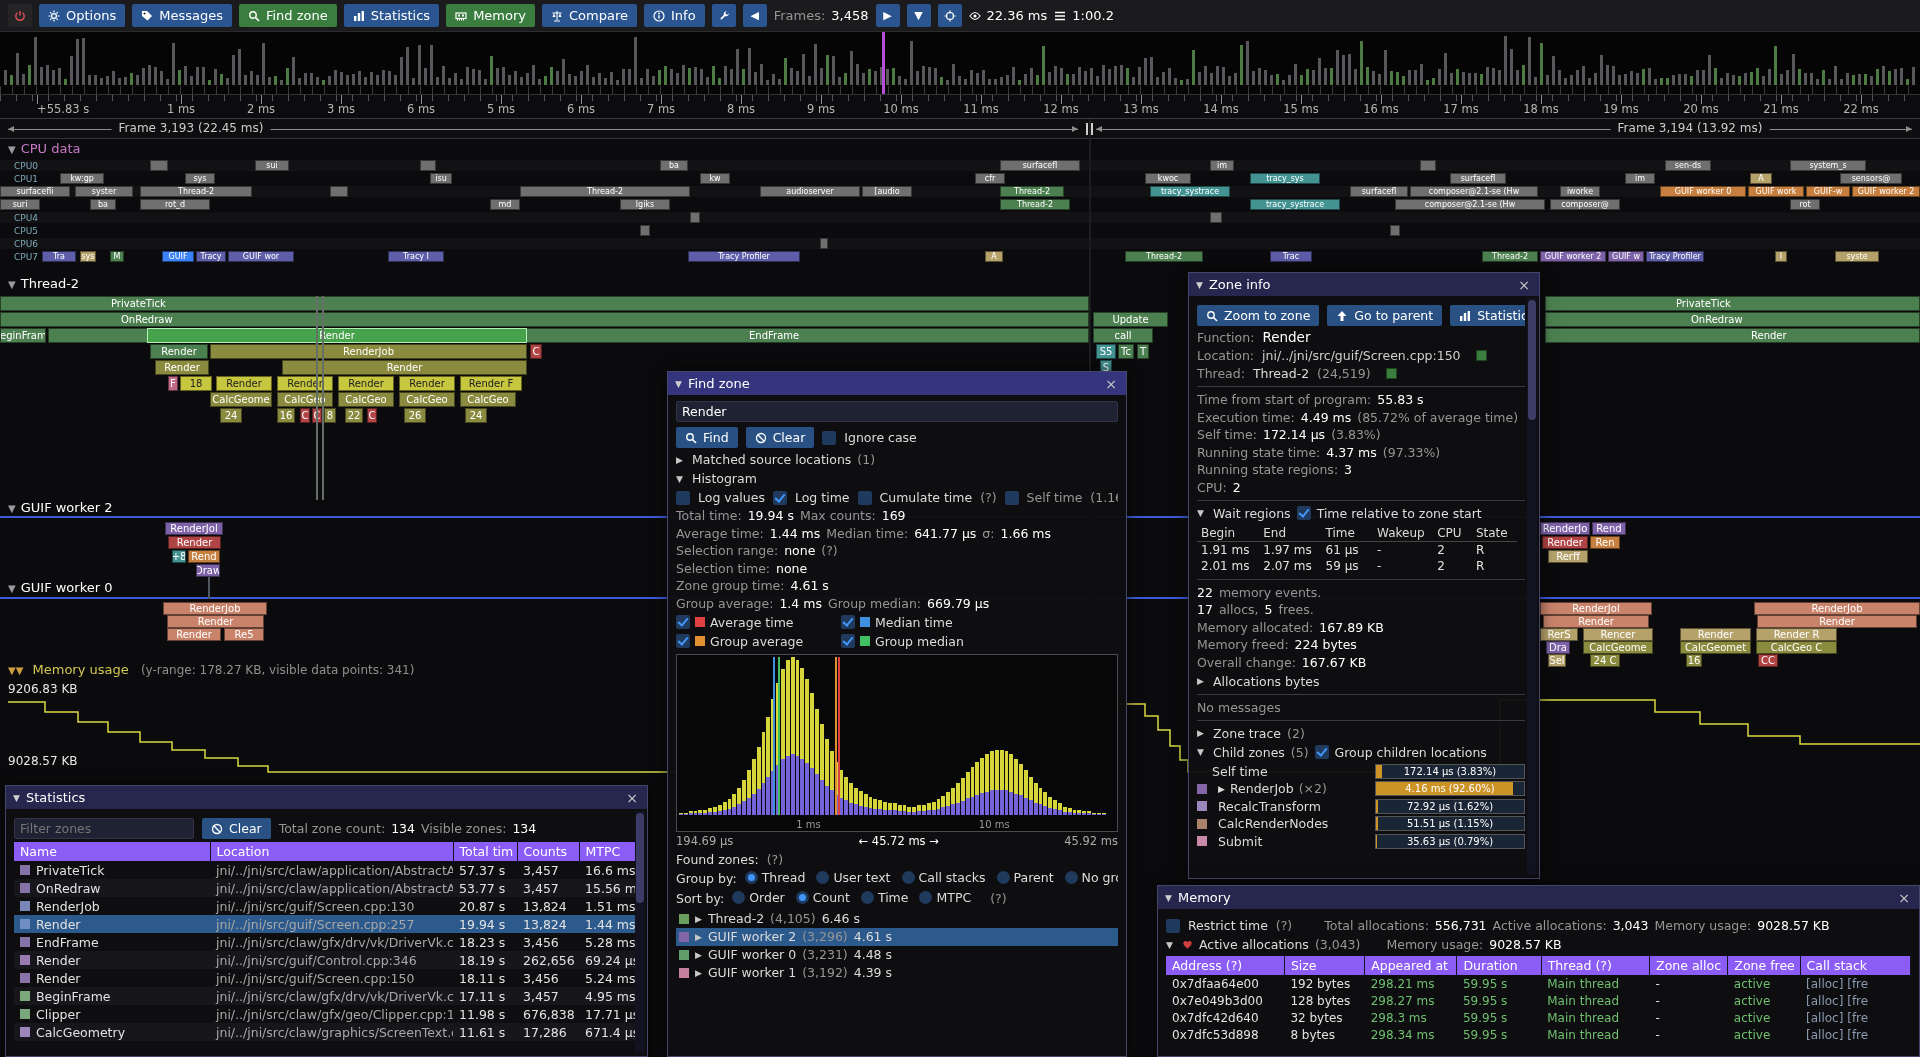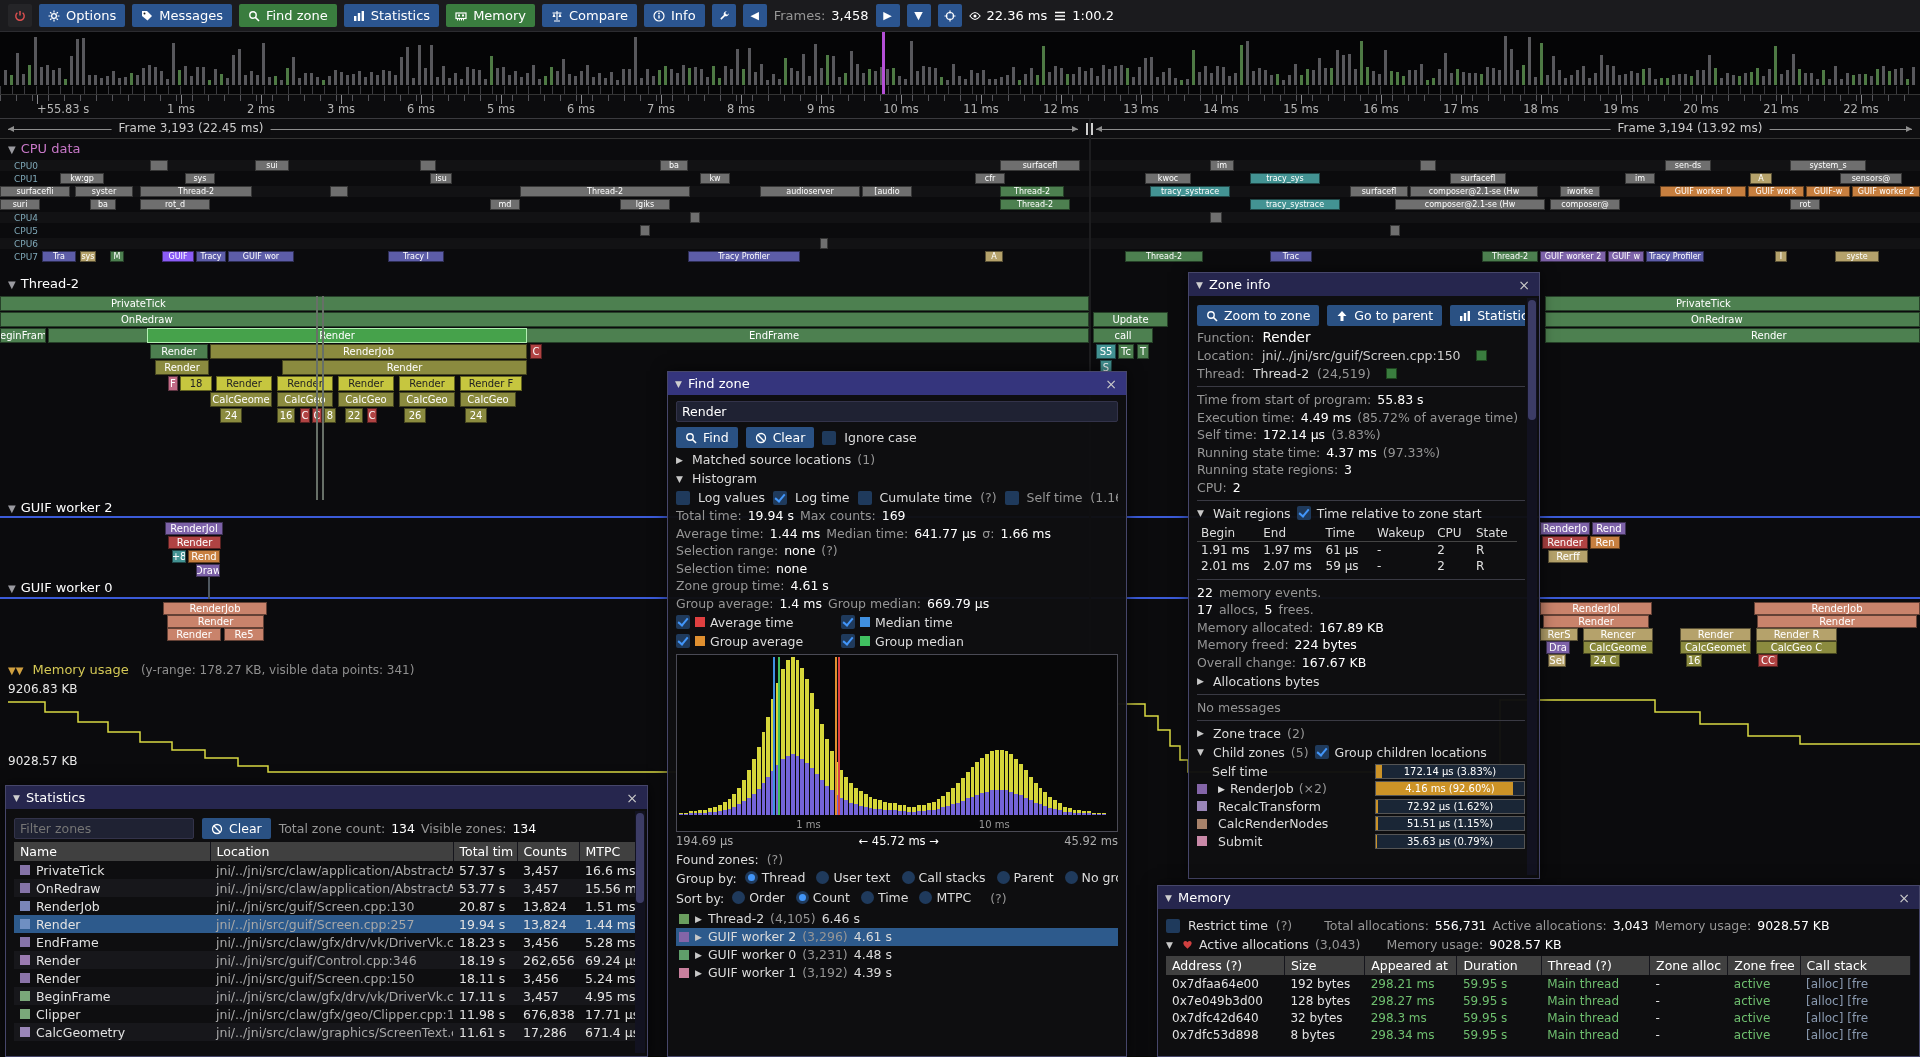--- a/index.html
+++ b/index.html
@@ -101,21 +101,21 @@
   .hmark { position:absolute; top:2px; bottom:16px; width:2px; z-index:3;}
   .htick { position:absolute; bottom:1px; font-size:10px; color:#9a9a9a; transform:translateX(-50%); }
   .hist-range { display:flex; justify-content:space-between; font-size:11.5px; color:#ababab; margin-bottom:4px;}
   .fz-group { display:flex; align-items:center; gap:6px; padding:1.5px 3px; font-size:12.5px; }
   .fz-group.sel { background:#2d5a8c; }
   .fz-group .tri { font-size:9px; color:#c8c8c8; }
   .gcount { color:#969696; }
   
   #win-stats { left:5px; top:785px; width:643px; height:272px; z-index:10; }
   table { border-collapse:collapse; table-layout:fixed; width:620px; font-size:12.5px; }
-  th { background:#404040; color:#fff; font-weight:normal; text-align:left; padding:2px 6px;
+  th { background:#8b5cf6; color:#fff; font-weight:normal; text-align:left; padding:2px 6px;
     border-right:1px solid #15151c; white-space:nowrap; overflow:hidden; }
   td { padding:1.5px 6px; white-space:nowrap; overflow:hidden; color:#e2e2e2; }
   tr.sel td { background:#2d5a8c; }
   #stats-table tr:nth-child(even) td { background:#17171b; }
   #stats-table tr.sel td { background:#2d5a8c; }
   .col-loc span { color:#a8a8a8; }
   
   #win-zoneinfo { left:1188px; top:272px; width:352px; height:607px; z-index:25; }
   #win-zoneinfo .win-body { padding-right:14px; }
   .fn-name { color:#fff; font-size:13.5px; }
@@ -1753,21 +1753,21 @@
     <div class="zone cz" style="left: 820px; top: 238px; width: 8px; height: 11px; background: rgb(111, 111, 111);"></div>
     <div class="zone cz" style="left: 42px; top: 251px; width: 34px; height: 11px; background: rgb(93, 93, 168);">
       <span>Tra</span>
     </div>
     <div class="zone cz" style="left: 80px; top: 251px; width: 16px; height: 11px; background: rgb(181, 162, 107);">
       <span>sys</span>
     </div>
     <div class="zone cz" style="left: 110px; top: 251px; width: 14px; height: 11px; background: rgb(77, 128, 80);">
       <span>M</span>
     </div>
-    <div class="zone cz" style="left: 162px; top: 251px; width: 32px; height: 11px; background: #8b5cf6;">
+    <div class="zone cz" style="left: 162px; top: 251px; width: 32px; height: 11px; background: #3b82f6;">
       <span>GUIF</span>
     </div>
     <div class="zone cz" style="left: 196px; top: 251px; width: 30px; height: 11px; background: rgb(93, 93, 168);">
       <span>Tracy</span>
     </div>
     <div class="zone cz" style="left: 228px; top: 251px; width: 66px; height: 11px; background: rgb(93, 93, 168);">
       <span>GUIF wor</span>
     </div>
     <div class="zone cz" style="left: 388px; top: 251px; width: 56px; height: 11px; background: rgb(93, 93, 168);">
       <span>Tracy I</span>

